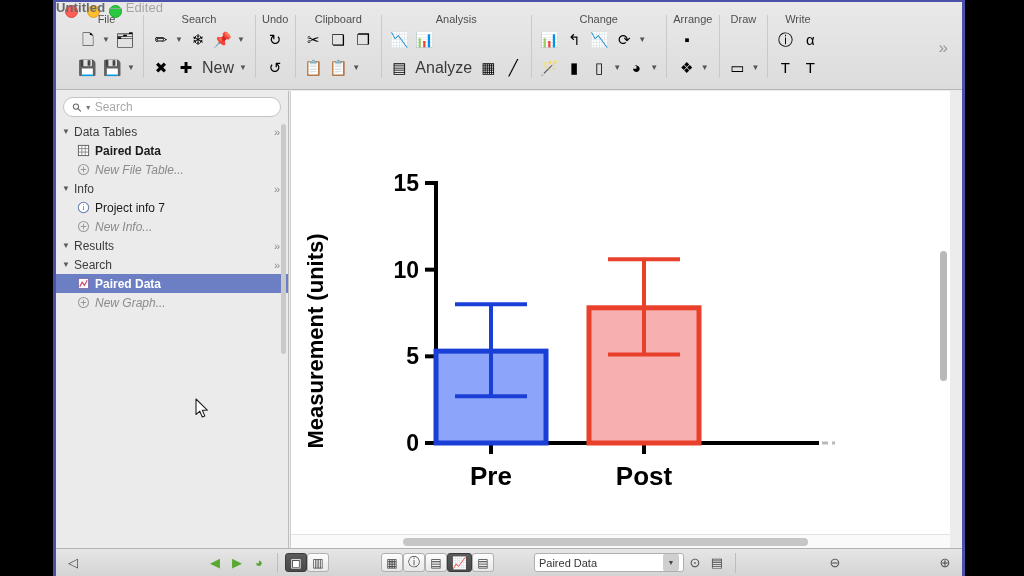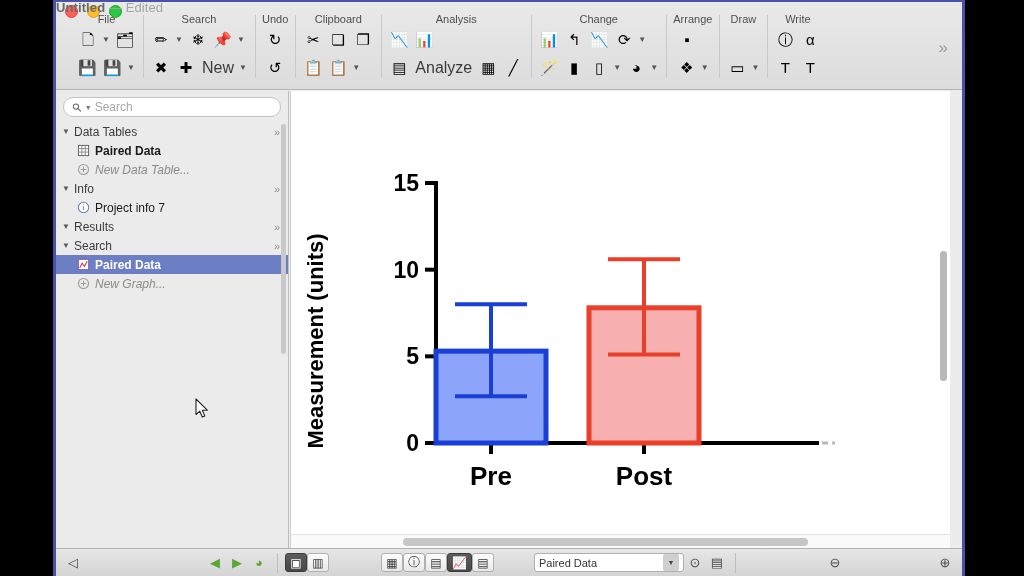--- a/index.html
+++ b/index.html
@@ -353,35 +353,45 @@
               <span>Paired Data</span>
             </div>
             <div class="nav-item muted">
               <span class="gi">
                 <svg width="13" height="13" viewBox="0 0 14 14">
                   <circle cx="7" cy="7" r="5.4" fill="none" stroke="#9a9a9a" stroke-width="1.1"></circle>
                   <line x1="7" y1="4" x2="7" y2="10" stroke="#9a9a9a" stroke-width="1.1"></line>
                   <line x1="4" y1="7" x2="10" y2="7" stroke="#9a9a9a" stroke-width="1.1"></line>
                 </svg>
               </span>
-              <span>New Data Table...</span>
+              <span>New File Table...</span>
             </div>
             <div class="sec-head">
               <span class="tri">▼</span>
               <span>Info</span>
               <span class="more">»</span>
             </div>
             <div class="nav-item">
               <span class="gi">
                 <svg width="13" height="13" viewBox="0 0 14 14">
                   <circle cx="7" cy="7" r="5.6" fill="#fff" stroke="#6a7fb5" stroke-width="1.1"></circle>
                   <text x="7" y="10.2" text-anchor="middle" font-size="8" fill="#4a5c8c" font-family="Liberation Serif, serif">i</text>
                 </svg>
               </span>
               <span>Project info 7</span>
+            </div>
+            <div class="nav-item muted">
+              <span class="gi">
+                <svg width="13" height="13" viewBox="0 0 14 14">
+                  <circle cx="7" cy="7" r="5.4" fill="none" stroke="#9a9a9a" stroke-width="1.1"></circle>
+                  <line x1="7" y1="4" x2="7" y2="10" stroke="#9a9a9a" stroke-width="1.1"></line>
+                  <line x1="4" y1="7" x2="10" y2="7" stroke="#9a9a9a" stroke-width="1.1"></line>
+                </svg>
+              </span>
+              <span>New Info...</span>
             </div>
             <div class="sec-head">
               <span class="tri">▼</span>
               <span>Results</span>
               <span class="more">»</span>
             </div>
             <div class="sec-head">
               <span class="tri">▼</span>
               <span>Search</span>
               <span class="more">»</span>

